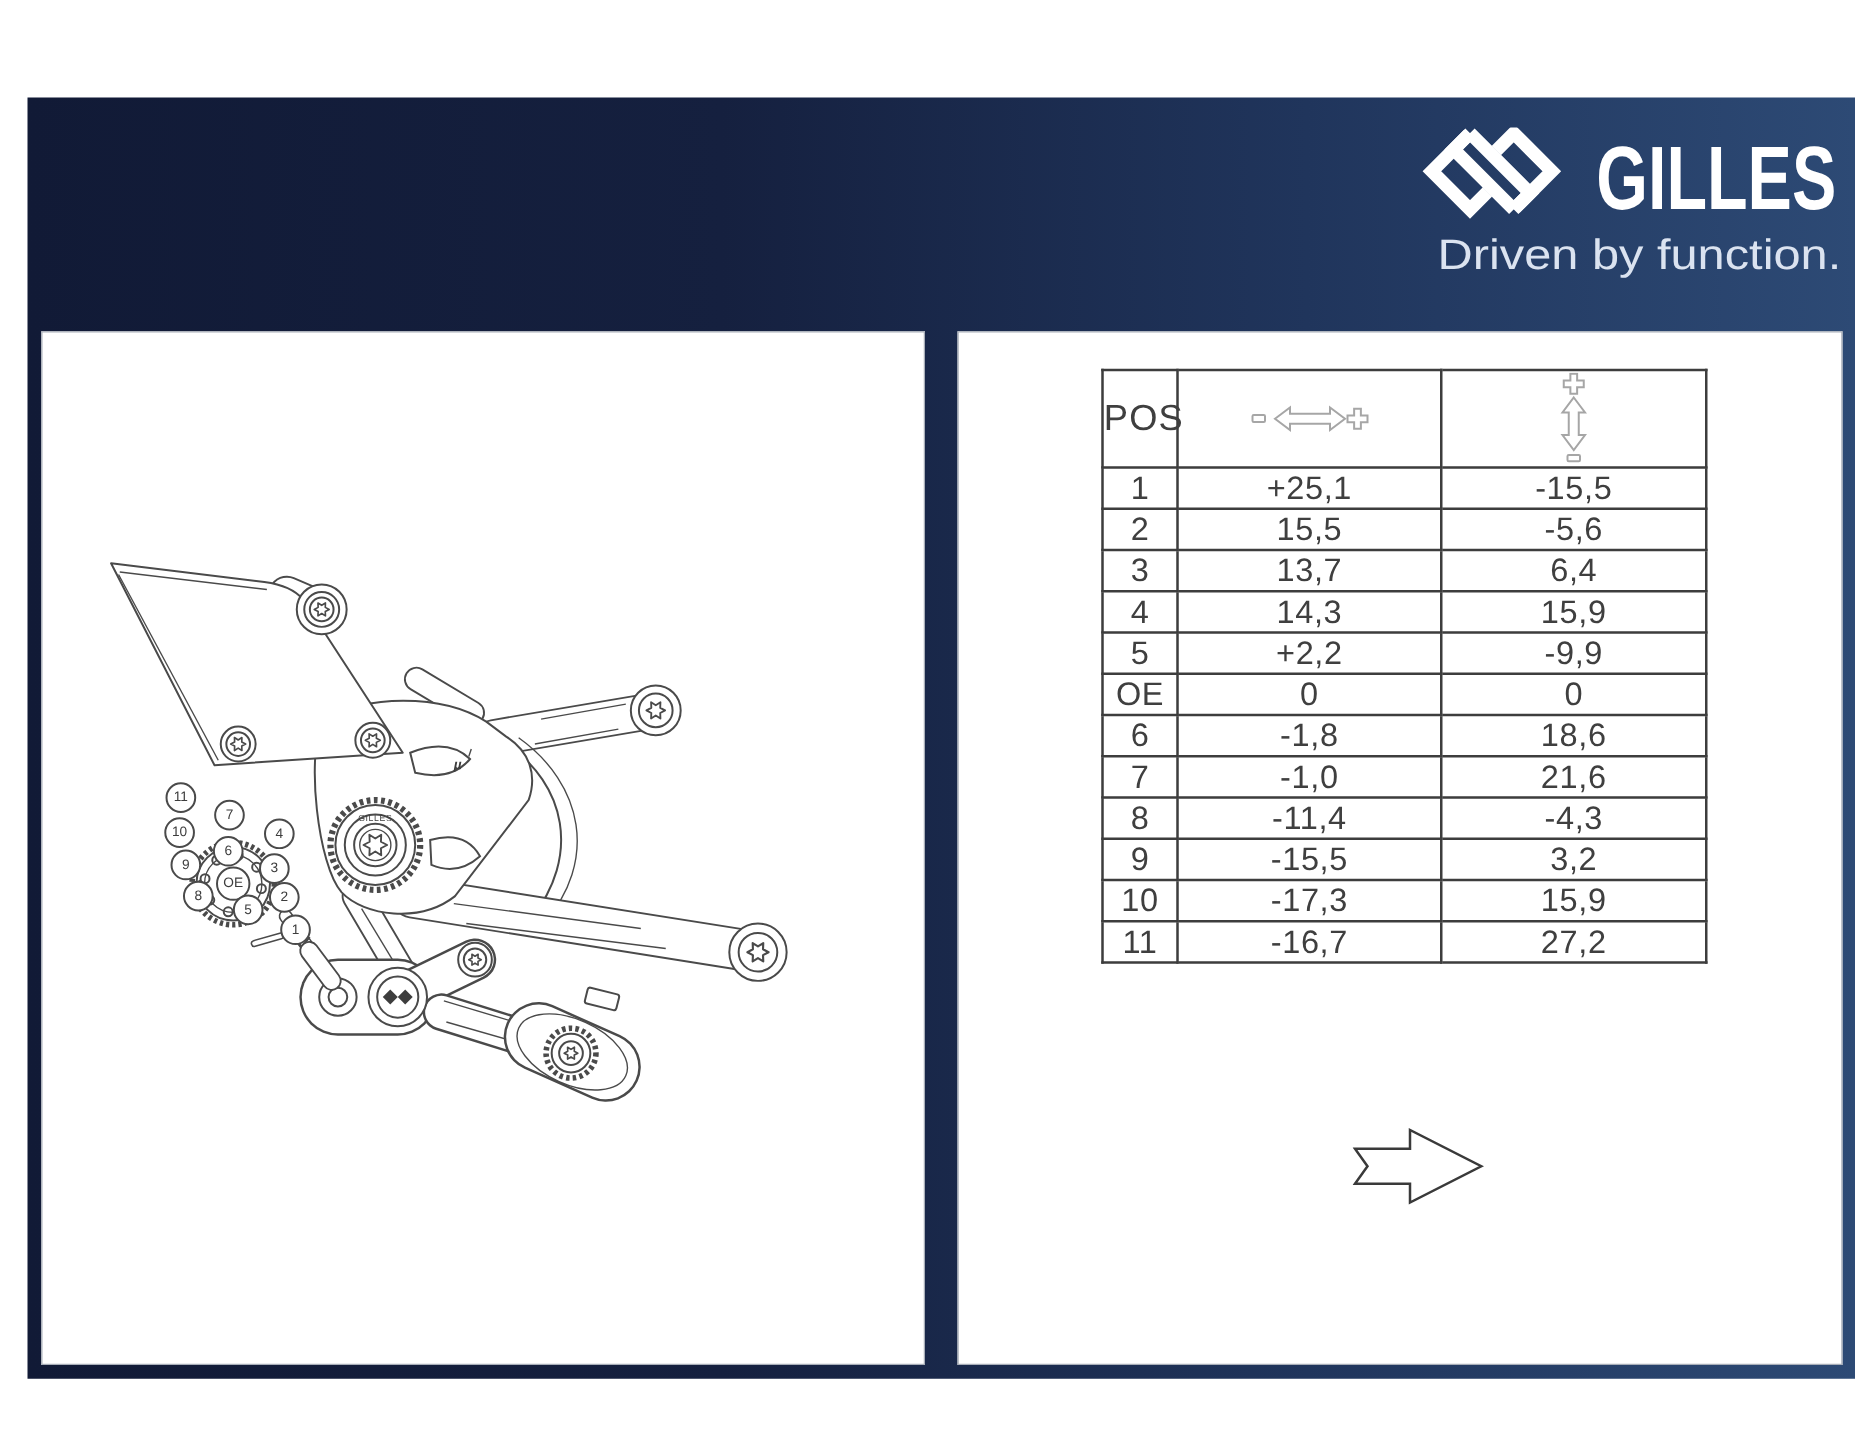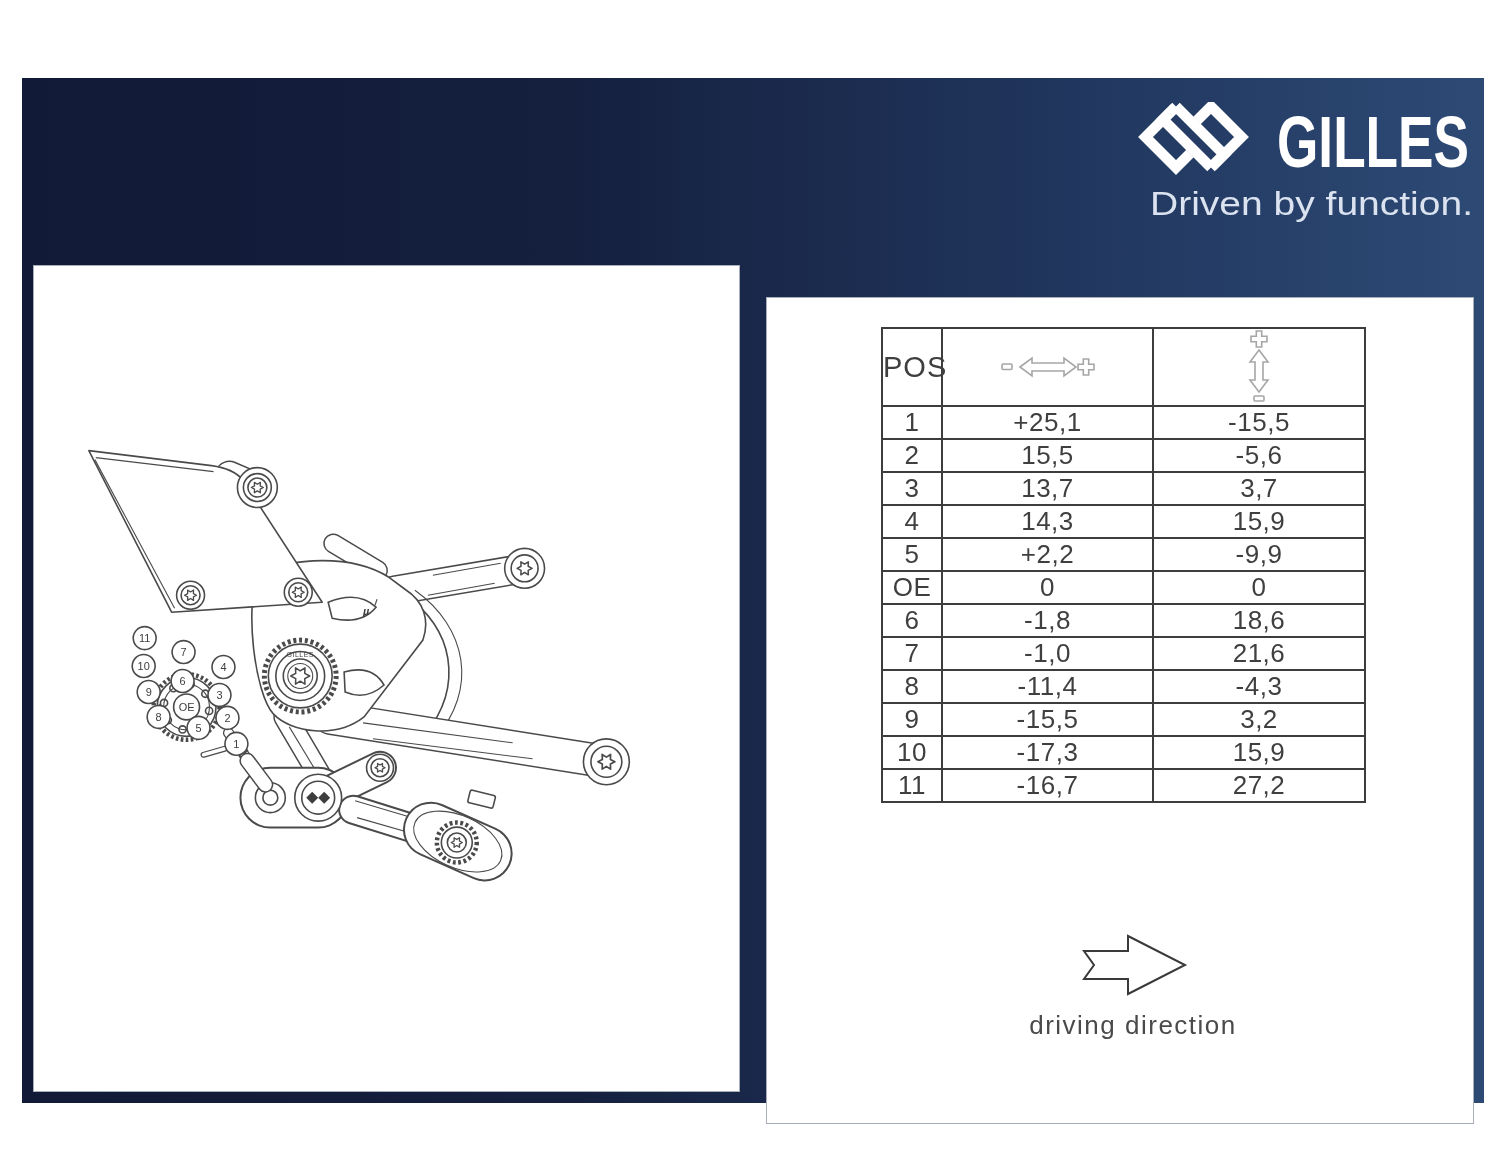--- a/index.html
+++ b/index.html
@@ -13,21 +13,21 @@
 
   .title-block { position:absolute; left:15px; top:10px; color:#fbfcfe; }
   .product-code { font-size:35px; letter-spacing:1.5px; font-weight:400; line-height:42px; }
   .page-subtitle { font-size:27px; letter-spacing:0.8px; font-weight:400; margin-top:2px; color:#f2f5fa; }
 
   .logo-svg { position:absolute; left:1101px; top:24px; width:352px; height:142px; }
 
   
   .panel { position:absolute; top:187px; height:827px; background:#fff; border:1px solid #a8aeb8; }
   .panel-left  { left:11px;  width:707px; }
-  .panel-right { left:744px; width:708px;margin-top:32px; }
+  .panel-right { left:744px; width:708px; }
 
   .drawing-svg { position:absolute; left:0; top:0; width:705px; height:825px; }
 
   
   .pos-table { position:absolute; left:114px; top:29px; border-collapse:collapse; table-layout:fixed;
                width:483px; }
   .pos-table col.c1 { width:60px; } .pos-table col.c2 { width:211px; } .pos-table col.c3 { width:212px; }
   .pos-table th, .pos-table td { border:2px solid #3d3d3d; text-align:center; vertical-align:middle;
                color:#3f3f3f; font-weight:400; padding:0; }
   .pos-table thead tr { height:78px; }
@@ -272,21 +272,21 @@
               <td>-15,5</td>
             </tr>
             <tr>
               <td>2</td>
               <td>15,5</td>
               <td>-5,6</td>
             </tr>
             <tr>
               <td>3</td>
               <td>13,7</td>
-              <td>3,7</td>
+              <td>6,4</td>
             </tr>
             <tr>
               <td>4</td>
               <td>14,3</td>
               <td>15,9</td>
             </tr>
             <tr>
               <td>5</td>
               <td>+2,2</td>
               <td>-9,9</td>
@@ -325,17 +325,16 @@
               <td>11</td>
               <td>-16,7</td>
               <td>27,2</td>
             </tr>
           </tbody>
       </table>
 
       <svg class="drive-arrow" viewBox="0 0 106 62">
         <path d="M2,17 L46,17 L46,2 L103,31 L46,60 L46,45 L2,45 L12,31 Z" fill="#ffffff" stroke="#3a3a3a" stroke-width="2" stroke-linejoin="miter"></path>
       </svg>
-      <div class="drive-label">driving direction</div>
     </div>
 
   </div>
 </div>
 
 </body></html>

